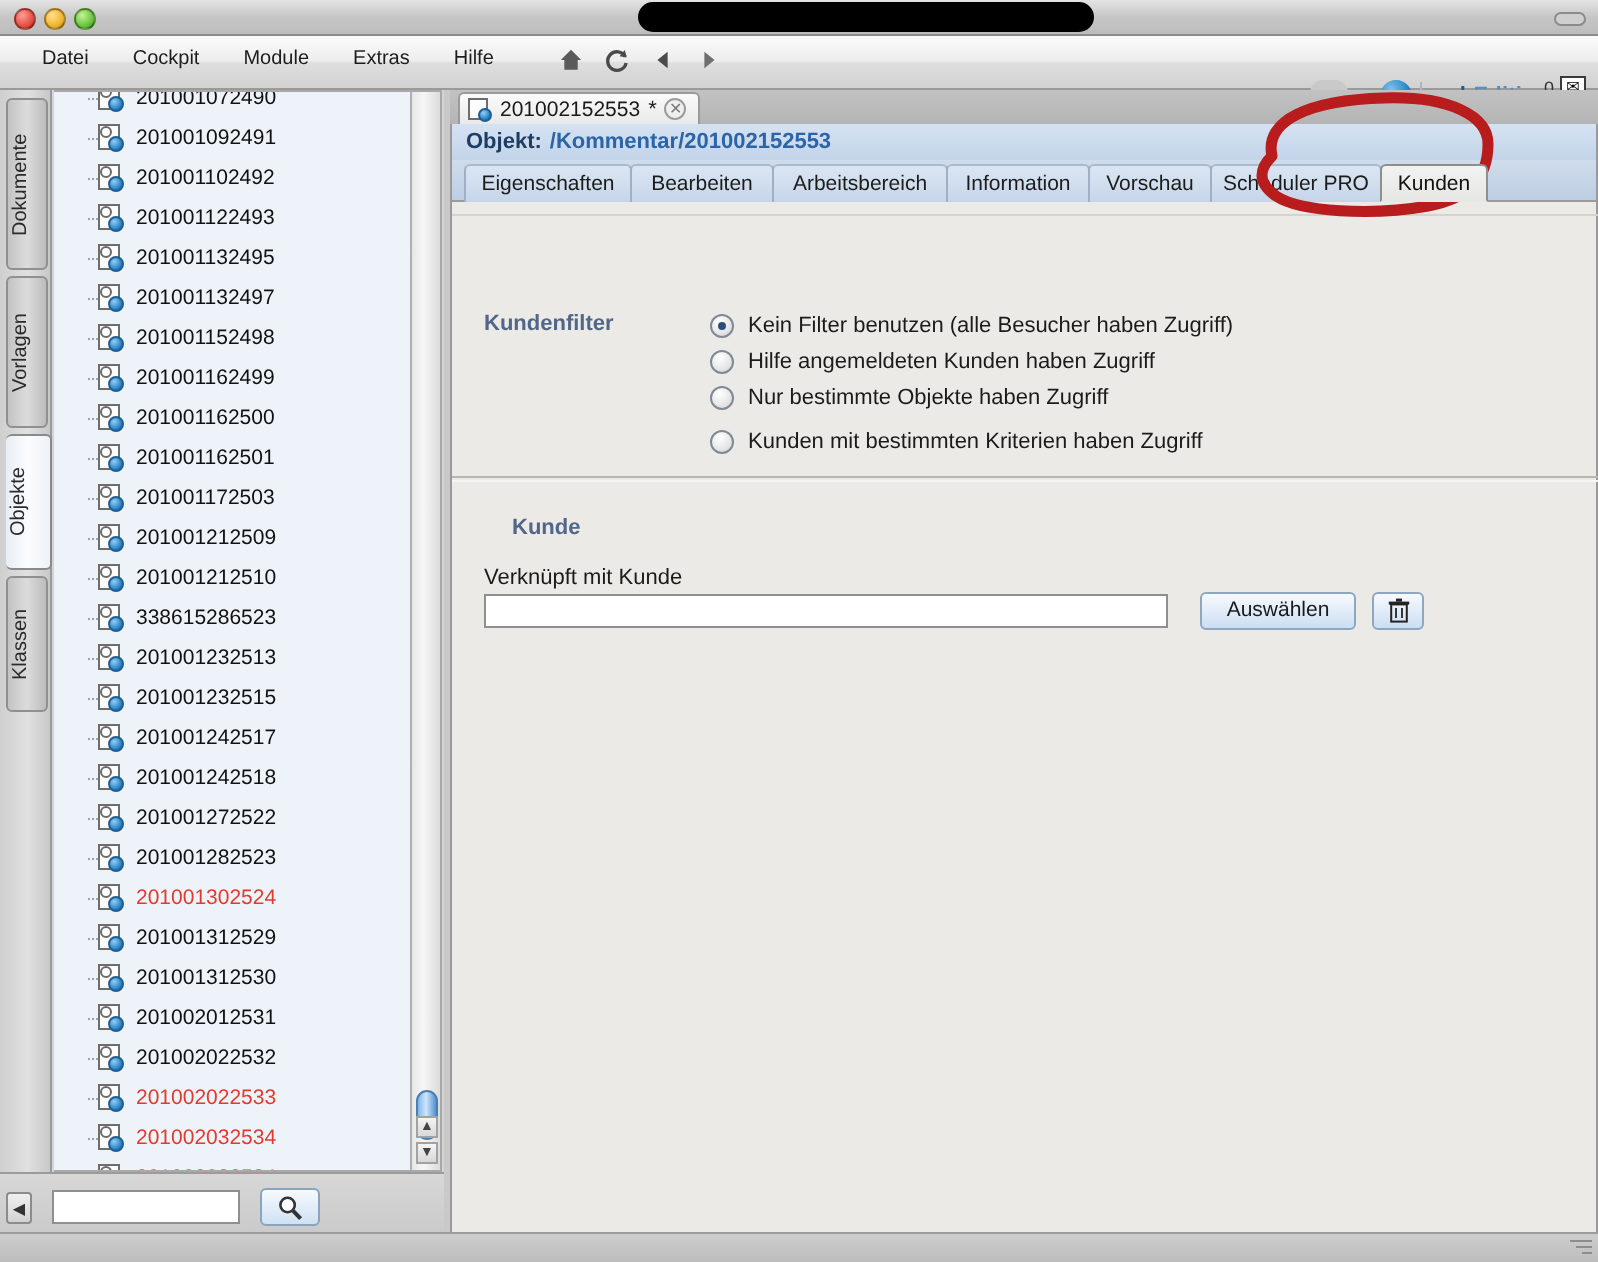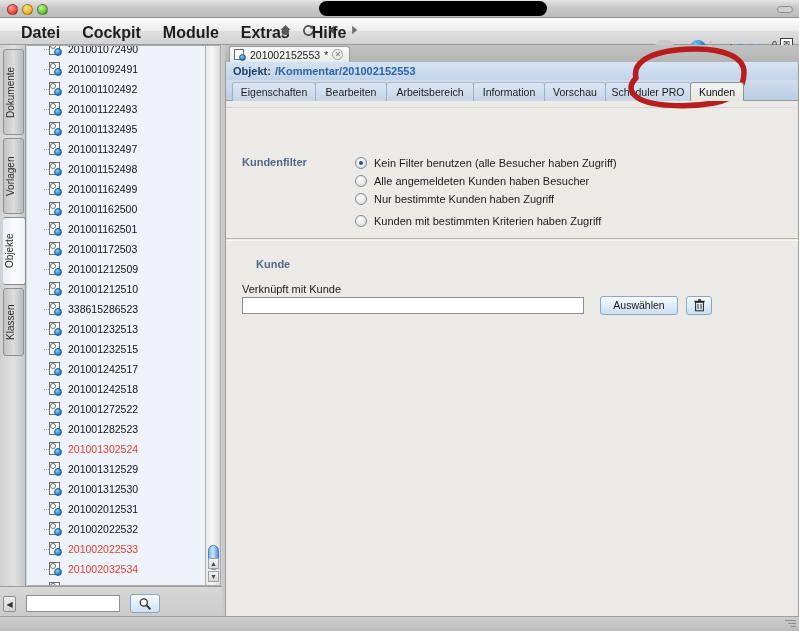--- a/index.html
+++ b/index.html
@@ -42,21 +42,21 @@
   }
 
   
   .menubar {
     position: absolute; left: 0; top: 18px; width: 799px; height: 27px;
     background: linear-gradient(180deg,#fbfbfb 0%, #ededed 48%, #dedede 52%, #d2d2d2 100%);
     border-bottom: 1px solid #9a9a9a;
   }
   .menu-items { position: absolute; left: 10px; top: 4px; display: flex; gap: 0; }
   .menu-item {
-    padding: 2px 11px; font-size: 16px; font-weight: bold; color: #1d1d1d;
+    padding: 2px 11px; font-size: 10px; font-weight: normal; color: #1d1d1d;
     cursor: default;
   }
   .nav-icons { position: absolute; left: 279px; top: 5px; display: flex; gap: 10px; align-items: center; }
   .nav-ico { width: 13px; height: 14px; display: block; }
   .speech-bubble {
     position: absolute; left: 655px; top: 22px; width: 19px; height: 13px;
     background: #c9c9c9; border-radius: 7px;
   }
   .speech-bubble:after {
     content: ""; position: absolute; left: 4px; bottom: -4px;
@@ -699,25 +699,25 @@
 
       <div class="field-label" style="position:absolute;left:16px;top:55px;">Kundenfilter</div>
 
       <div class="radio-group" id="radio-group">
           <div class="radio-row">
             <span class="radio on"></span>
             <span>Kein Filter benutzen (alle Besucher haben Zugriff)</span>
           </div>
           <div class="radio-row">
             <span class="radio"></span>
-            <span>Alle angemeldeten Kunden haben Besucher</span>
+            <span>Hilfe angemeldeten Kunden haben Zugriff</span>
           </div>
           <div class="radio-row">
             <span class="radio"></span>
-            <span>Nur bestimmte Kunden haben Zugriff</span>
+            <span>Nur bestimmte Objekte haben Zugriff</span>
           </div>
           <div class="radio-row spaced">
             <span class="radio"></span>
             <span>Kunden mit bestimmten Kriterien haben Zugriff</span>
           </div>
         </div>
 
       <div class="section-divider" style="top:137px;"></div>
       <div class="section-divider" style="top:139px;background:#f6f5f3;"></div>
 

